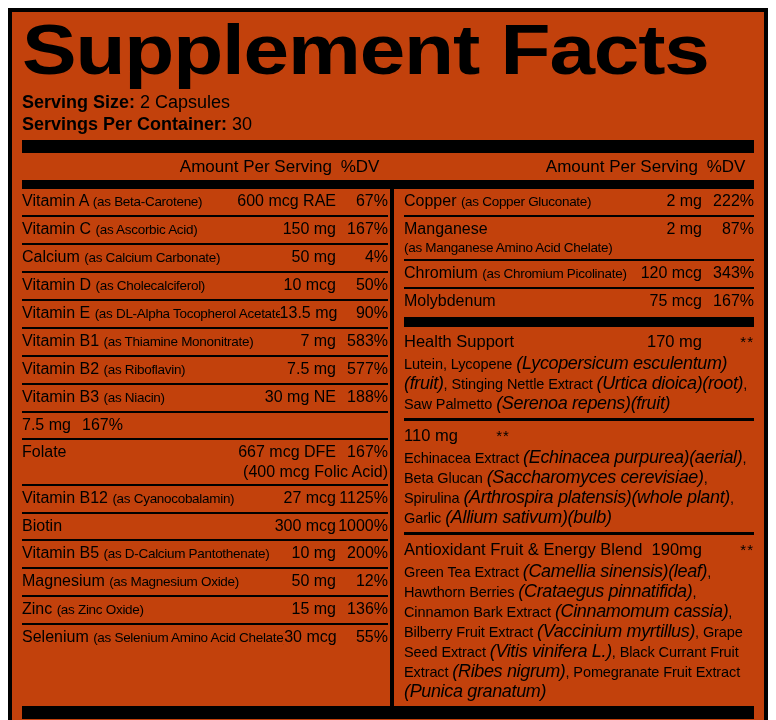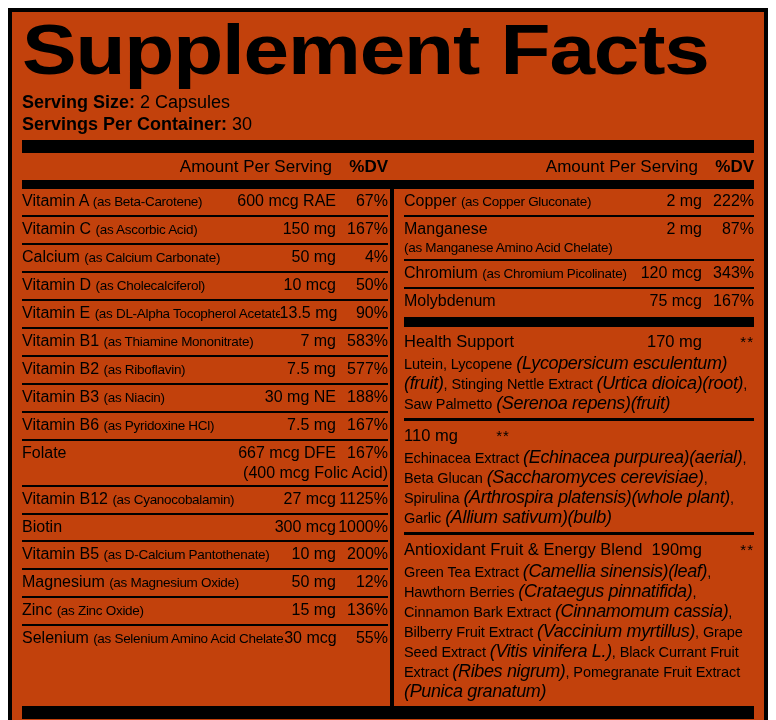--- a/index.html
+++ b/index.html
@@ -24,21 +24,21 @@
   .bar-hdr { height: 9px; }
   .bar-bottom { height: 13px; }
 
   .hdr-row { display: flex; padding: 4px 0 3px 0; }
   .hdr { display: flex; align-items: baseline; }
   .hdr-left { width: 366px; }
   .hdr-gap { width: 16px; }
   .hdr-right { flex: 1; }
   .hdr .sp { flex: 1; }
   .hdr .amt-h { font-weight: normal; font-size: 17px; white-space: nowrap; }
-  .hdr .dv-h { width: 56px; text-align: right; font-weight: bold; font-size: 17px; }
+  .hdr .dv-h { width: 56px; text-align: center; font-weight: normal; font-size: 17px; }
 
   .cols { display: flex; align-items: stretch; }
   .col-left { width: 366px; }
   .divider { width: 4px; background: #000; margin-left: 2px; }
   .col-right { flex: 1; padding-left: 10px; display: flex; flex-direction: column; }
 
   .t-row { border-top: 2px solid #000; padding: 2px 0 3px 0; }
   .col-left .t-row:first-child, .col-right .t-row:first-child { border-top: none; }
   .row-line { display: flex; align-items: baseline; }
   .nm { flex: 1 1 auto; font-size: 16px; line-height: 20px; white-space: nowrap; overflow: hidden; }
@@ -145,21 +145,20 @@
           </div>
           <div class="t-row">
             <div class="row-line">
               <span class="nm">Vitamin B3 <span class="qual">(as Niacin)</span></span>
               <span class="amt">30 mg NE</span>
               <span class="dv">188%</span>
             </div>
           </div>
           <div class="t-row">
             <div class="row-line">
-              <span class="nm">Vitamin B6 <span class="qual">(as Pyridoxine HCl)</span></span>
               <span class="amt">7.5 mg</span>
               <span class="dv">167%</span>
             </div>
           </div>
           <div class="t-row">
             <div class="row-line">
               <span class="nm">Folate</span>
               <span class="amt">667 mcg DFE</span>
               <span class="dv">167%</span>
             </div>

